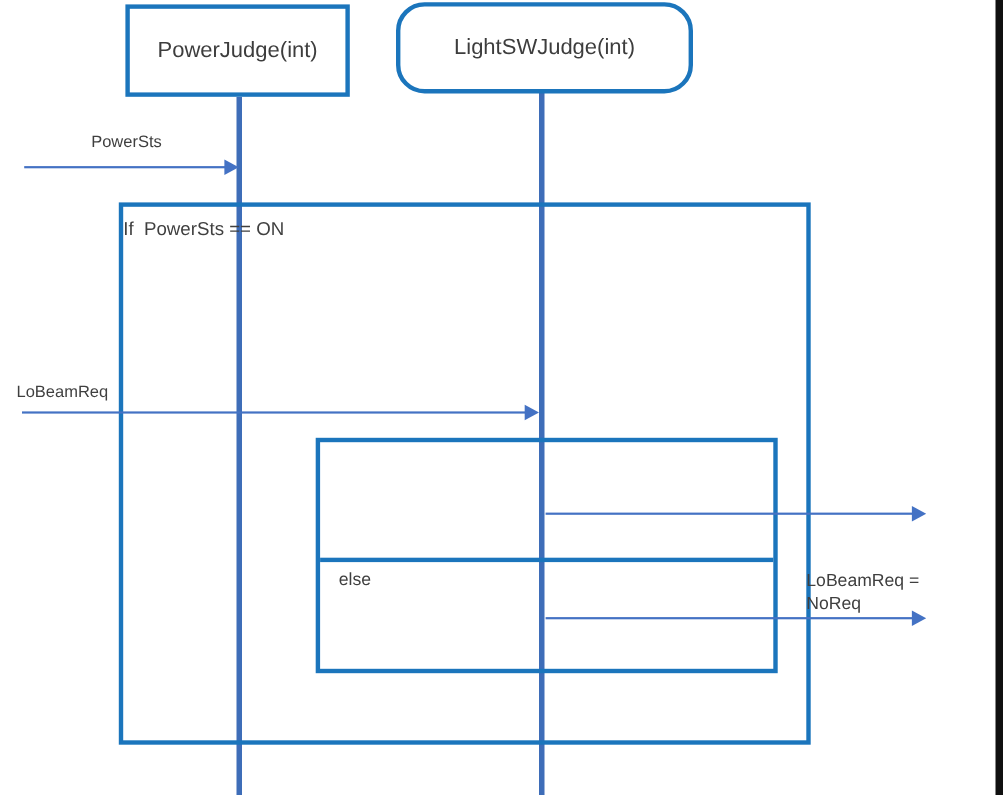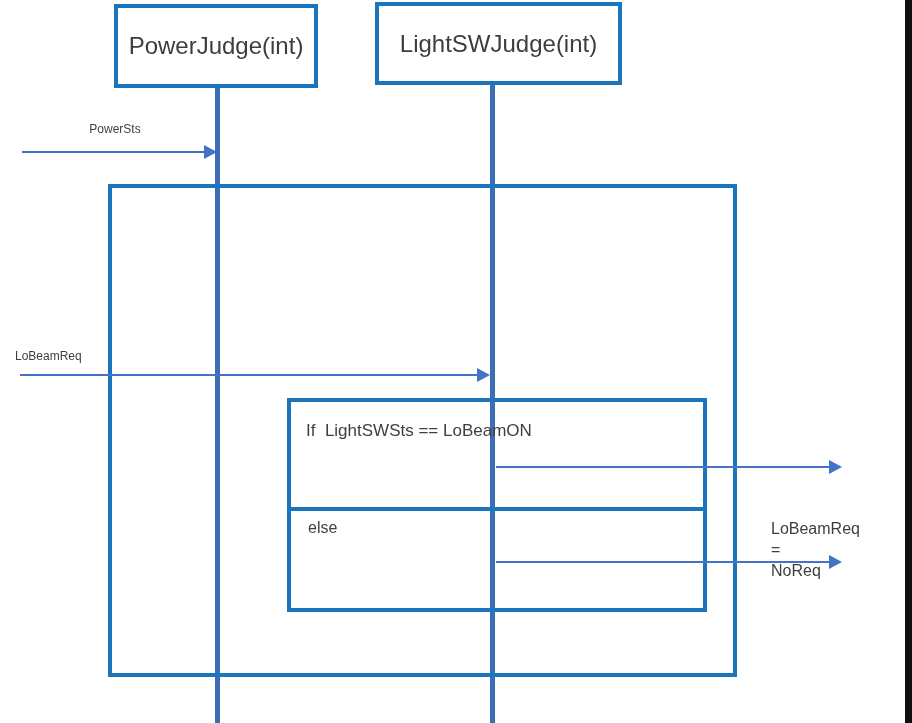--- a/index.html
+++ b/index.html
@@ -26,21 +26,21 @@
   .actor-box {
     position: absolute;
     border: 4px solid #1b75bc;
     background: #ffffff;
     display: flex;
     align-items: center;
     justify-content: center;
     z-index: 3;
   }
   .actor-box .actor-label {
-    font-size: 24px;
+    font-size: 20px;
     color: #3d3d3d;
     white-space: pre;
   }
 
   
   .frame {
     position: absolute;
     border: 4px solid #1b75bc;
     background: transparent;
     z-index: 2;
@@ -71,21 +71,21 @@
     position: absolute;
     width: 0;
     height: 0;
     border-top: 7px solid transparent;
     border-bottom: 7px solid transparent;
     border-left: 13px solid #4472c4;
     z-index: 4;
   }
   .msg-label {
     position: absolute;
-    font-size: 12px;
+    font-size: 15px;
     color: #3f3f3f;
     white-space: pre-line;
     line-height: 21px;
     z-index: 3;
   }
   .msg-label.centered { text-align: center; }
 
   
   .edge-strip {
     position: absolute;
@@ -101,43 +101,43 @@
 <body>
 
 <div class="canvas">
 
   <div class="lifeline" style="left:215px; top:88px; height:635px;"></div>
   <div class="lifeline" style="left:490px; top:84px; height:639px;"></div>
 
   <div class="actor-box" style="left:114px; top:4px; width:204px; height:84px;">
     <span class="actor-label">PowerJudge(int)</span>
   </div>
-  <div class="actor-box" style="left:375px; top:2px; width:247px; height:83px;">
+  <div class="actor-box" style="left:360px; top:2px; width:270px; height:83px;border-radius:26px;">
     <span class="actor-label">LightSWJudge(int)</span>
   </div>
 
   <div class="frame" style="left:108px; top:184px; width:629px; height:493px;"></div>
+  <div class="frame-label" style="left:112px; top:199px;">If  PowerSts == ON</div>
 
   <div class="frame" style="left:287px; top:398px; width:420px; height:214px;">
     <div class="divider" style="top:105px;"></div>
   </div>
-  <div class="frame-label" style="left:306px; top:421px;">If  LightSWSts == LoBeamON</div>
   <div class="frame-label" style="left:308px; top:519px; font-size:16px;text-align:right;">else</div>
 
   <div class="msg-label centered" style="left:40px; top:119px; width:150px;">PowerSts</div>
   <div class="msg-line" style="left:22px; top:151px; width:183px;"></div>
   <div class="msg-head" style="left:204px; top:145px;"></div>
 
   <div class="msg-label" style="left:15px; top:346px;">LoBeamReq</div>
   <div class="msg-line" style="left:20px; top:374px; width:458px;"></div>
   <div class="msg-head" style="left:477px; top:368px;"></div>
 
   <div class="msg-line" style="left:496px; top:466px; width:334px;"></div>
   <div class="msg-head" style="left:829px; top:460px;"></div>
 
-  <div class="msg-label" style="left:733px; top:518px; width:130px; font-size:16px;padding-left:38px;">LoBeamReq =
+  <div class="msg-label" style="left:733px; top:518px; width:130px; font-size:16px;">LoBeamReq =
 NoReq</div>
   <div class="msg-line" style="left:496px; top:561px; width:334px;"></div>
   <div class="msg-head" style="left:829px; top:555px;"></div>
 
   <div class="edge-strip"></div>
 
 </div>
 
 </body></html>

